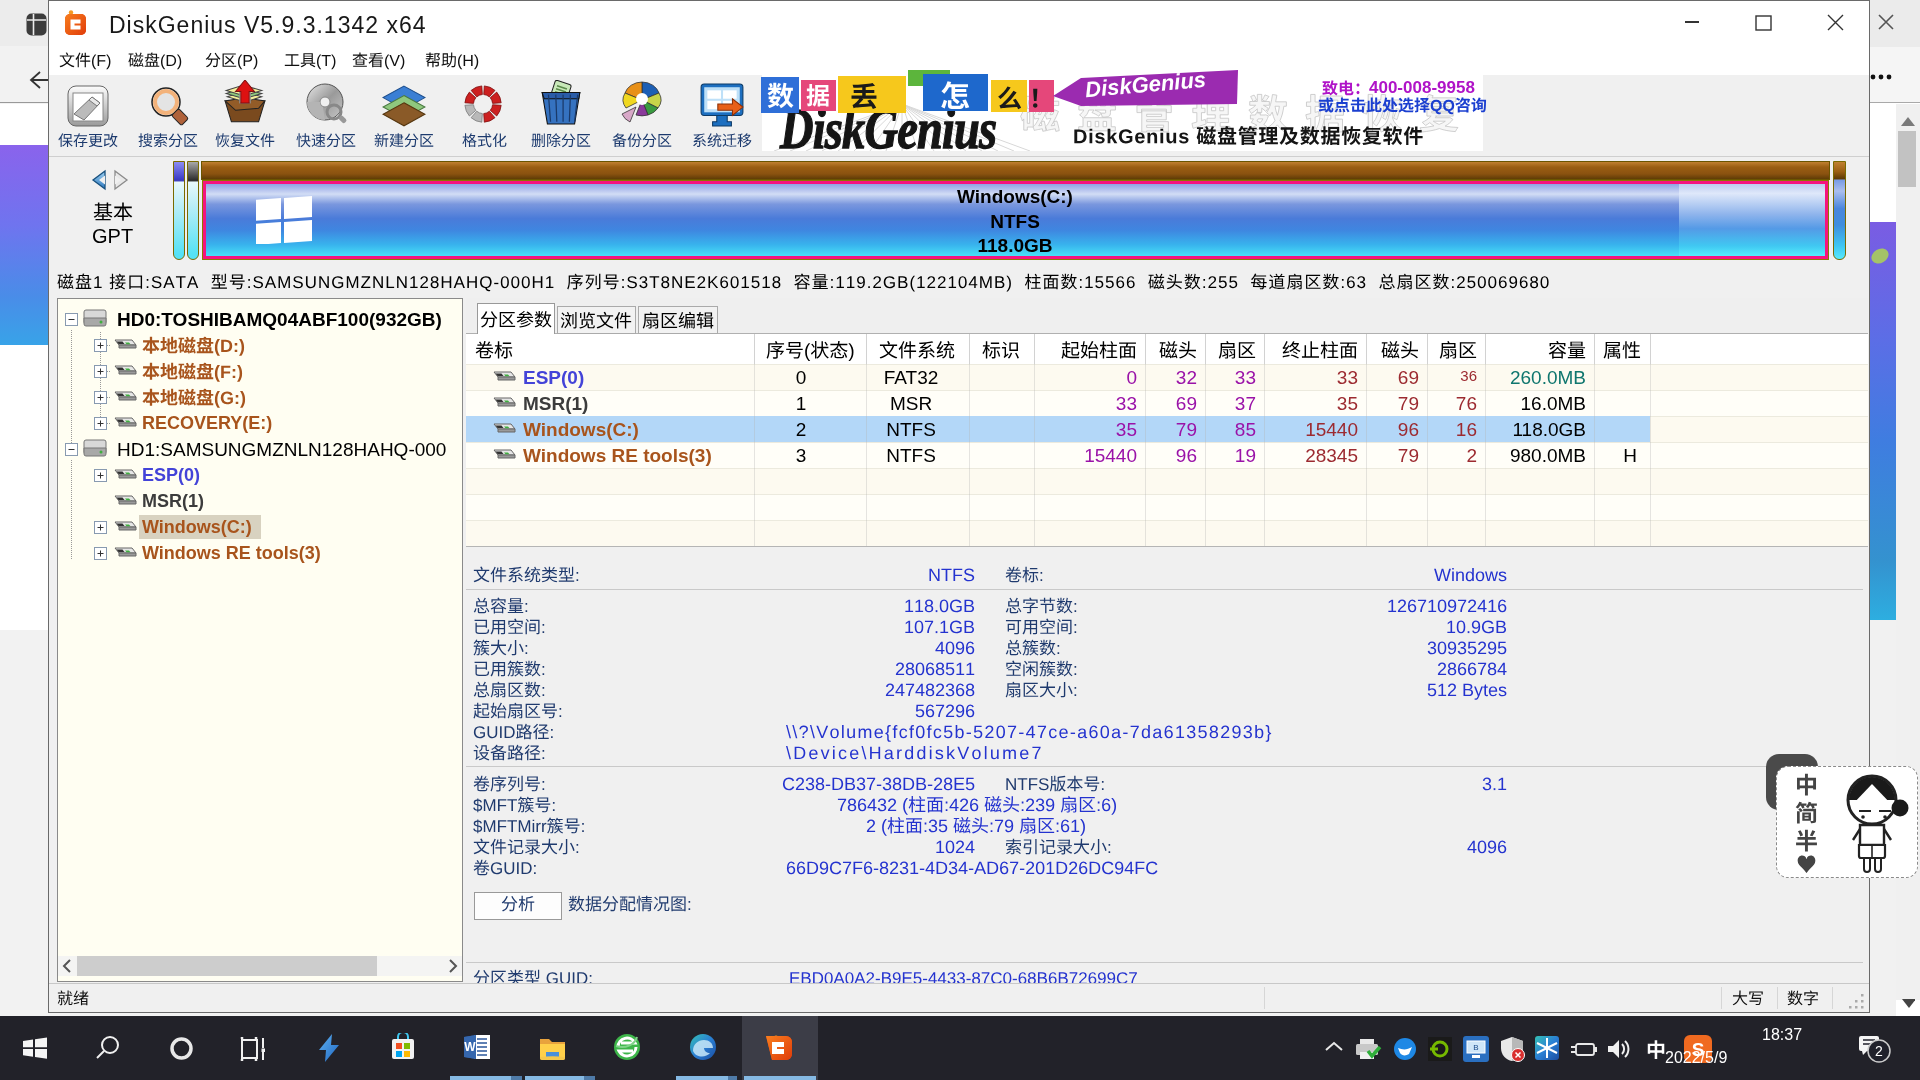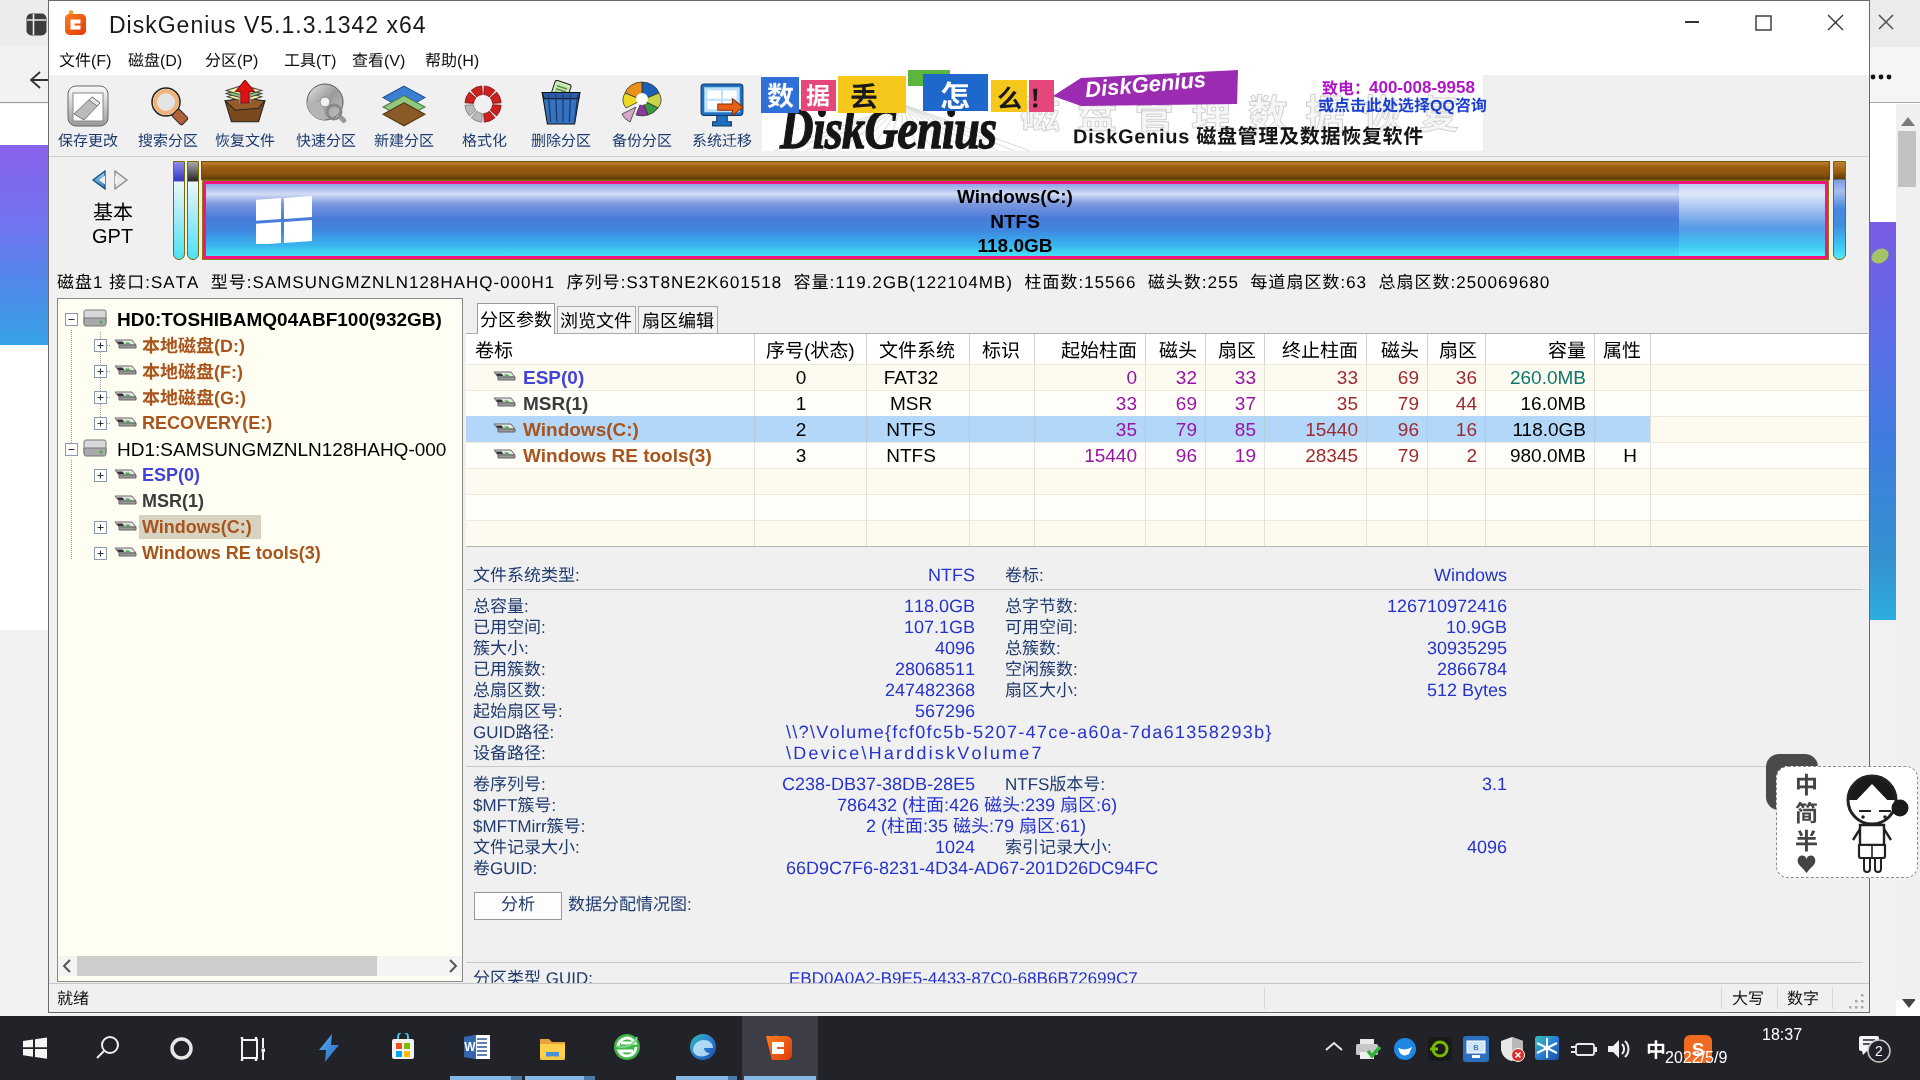--- a/index.html
+++ b/index.html
@@ -44,21 +44,21 @@
 <rect x="1" y="5" width="21" height="21" rx="5" fill="#e8490f"></rect>
 <rect x="1" y="5" width="21" height="21" rx="5" fill="url(#dgg)"></rect>
 <path d="M6.5 10.5h10v4h-6v2h6v4h-10z" fill="#fff"></path>
 <defs>
       <linearGradient id="dgg" x1="0" y1="0" x2="1" y2="1">
         <stop offset="0" stop-color="#f87e1e"></stop>
         <stop offset="1" stop-color="#e03c0a"></stop>
       </linearGradient>
     </defs>
   </svg>
-<div class="a" style="left:109px;top:12px;font-weight:normal;font-size:23px;font-family:Liberation Sans,sans-serif;color:#181818;white-space:pre;line-height:1.15;letter-spacing:1px">DiskGenius V5.1.3.1342 x64</div>
+<div class="a" style="left:109px;top:12px;font-weight:normal;font-size:23px;font-family:Liberation Sans,sans-serif;color:#181818;white-space:pre;line-height:1.15;letter-spacing:1px">DiskGenius V5.9.3.1342 x64</div>
 <div class="a" style="left:1685px;top:21px;width:14px;height:2px;background:#333"></div>
 <svg class="a" style="left:1755px;top:14px;" width="18" height="18">
     <rect x="1" y="2" width="15" height="14" fill="none" stroke="#333" stroke-width="1.4"></rect>
   </svg>
 <svg class="a" style="left:1826px;top:13px;" width="19" height="19">
     <path d="M2 2l15 15M17 2L2 17" stroke="#333" stroke-width="1.4"></path>
   </svg>
 <svg class="t" style="left:59.0px;top:49.0px;" width="54" height="22" fill="#111">
     <g transform="translate(0 17.0) scale(0.016 -0.016)">
       <use href="#nr6587" x="0"></use>
@@ -885,37 +885,37 @@
     <path d="M13 5.5h4l1.5 1.8h-4z" fill="#3fae3f"></path>
   </svg>
 <div class="a" style="left:523px;top:367px;font-weight:bold;font-size:19px;font-family:Liberation Sans,sans-serif;color:#4343d8;white-space:pre;line-height:1.15;">ESP(0)</div>
 <div class="a" style="left:801px;top:367px;font-weight:normal;font-size:19px;font-family:Liberation Sans,sans-serif;color:#000;white-space:pre;line-height:1.15;transform:translateX(-50%)">0</div>
 <div class="a" style="left:911px;top:367px;font-weight:normal;font-size:19px;font-family:Liberation Sans,sans-serif;color:#000;white-space:pre;line-height:1.15;transform:translateX(-50%)">FAT32</div>
 <div class="a" style="left:1137px;top:367px;font-weight:normal;font-size:19px;font-family:Liberation Sans,sans-serif;color:#9a12a8;white-space:pre;line-height:1.15;transform:translateX(-100%)">0</div>
 <div class="a" style="left:1197px;top:367px;font-weight:normal;font-size:19px;font-family:Liberation Sans,sans-serif;color:#9a12a8;white-space:pre;line-height:1.15;transform:translateX(-100%)">32</div>
 <div class="a" style="left:1256px;top:367px;font-weight:normal;font-size:19px;font-family:Liberation Sans,sans-serif;color:#9a12a8;white-space:pre;line-height:1.15;transform:translateX(-100%)">33</div>
 <div class="a" style="left:1358px;top:367px;font-weight:normal;font-size:19px;font-family:Liberation Sans,sans-serif;color:#9c2a30;white-space:pre;line-height:1.15;transform:translateX(-100%)">33</div>
 <div class="a" style="left:1419px;top:367px;font-weight:normal;font-size:19px;font-family:Liberation Sans,sans-serif;color:#9c2a30;white-space:pre;line-height:1.15;transform:translateX(-100%)">69</div>
-<div class="a" style="left:1477px;top:367px;font-weight:normal;font-size:19px;font-family:Liberation Sans,sans-serif;color:#9c2a30;white-space:pre;line-height:1.15;transform:translateX(-100%)">36</div>
+<div class="a" style="left:1477px;top:367px;font-weight:normal;font-size:15px;font-family:Liberation Sans,sans-serif;color:#9c2a30;white-space:pre;line-height:1.15;transform:translateX(-100%)">36</div>
 <div class="a" style="left:1586px;top:367px;font-weight:normal;font-size:19px;font-family:Liberation Sans,sans-serif;color:#0f766e;white-space:pre;line-height:1.15;transform:translateX(-100%)">260.0MB</div>
 <svg class="a" style="left:491px;top:395px;" width="27" height="15">
     <path d="M3 3h17l4 5H7z" fill="#e6e6e6" stroke="#666"></path>
 <path d="M7 8h17v3H7z" fill="#9a9a9a" stroke="#666"></path>
 <path d="M4.5 4.5h6l2 2.5h-6z" fill="#333"></path>
     <path d="M13 5.5h4l1.5 1.8h-4z" fill="#3fae3f"></path>
   </svg>
 <div class="a" style="left:523px;top:393px;font-weight:bold;font-size:19px;font-family:Liberation Sans,sans-serif;color:#3c3c3c;white-space:pre;line-height:1.15;">MSR(1)</div>
 <div class="a" style="left:801px;top:393px;font-weight:normal;font-size:19px;font-family:Liberation Sans,sans-serif;color:#000;white-space:pre;line-height:1.15;transform:translateX(-50%)">1</div>
 <div class="a" style="left:911px;top:393px;font-weight:normal;font-size:19px;font-family:Liberation Sans,sans-serif;color:#000;white-space:pre;line-height:1.15;transform:translateX(-50%)">MSR</div>
 <div class="a" style="left:1137px;top:393px;font-weight:normal;font-size:19px;font-family:Liberation Sans,sans-serif;color:#9a12a8;white-space:pre;line-height:1.15;transform:translateX(-100%)">33</div>
 <div class="a" style="left:1197px;top:393px;font-weight:normal;font-size:19px;font-family:Liberation Sans,sans-serif;color:#9a12a8;white-space:pre;line-height:1.15;transform:translateX(-100%)">69</div>
 <div class="a" style="left:1256px;top:393px;font-weight:normal;font-size:19px;font-family:Liberation Sans,sans-serif;color:#9a12a8;white-space:pre;line-height:1.15;transform:translateX(-100%)">37</div>
 <div class="a" style="left:1358px;top:393px;font-weight:normal;font-size:19px;font-family:Liberation Sans,sans-serif;color:#9c2a30;white-space:pre;line-height:1.15;transform:translateX(-100%)">35</div>
 <div class="a" style="left:1419px;top:393px;font-weight:normal;font-size:19px;font-family:Liberation Sans,sans-serif;color:#9c2a30;white-space:pre;line-height:1.15;transform:translateX(-100%)">79</div>
-<div class="a" style="left:1477px;top:393px;font-weight:normal;font-size:19px;font-family:Liberation Sans,sans-serif;color:#9c2a30;white-space:pre;line-height:1.15;transform:translateX(-100%)">44</div>
+<div class="a" style="left:1477px;top:393px;font-weight:normal;font-size:19px;font-family:Liberation Sans,sans-serif;color:#9c2a30;white-space:pre;line-height:1.15;transform:translateX(-100%)">76</div>
 <div class="a" style="left:1586px;top:393px;font-weight:normal;font-size:19px;font-family:Liberation Sans,sans-serif;color:#000;white-space:pre;line-height:1.15;transform:translateX(-100%)">16.0MB</div>
 <svg class="a" style="left:491px;top:421px;" width="27" height="15">
     <path d="M3 3h17l4 5H7z" fill="#e6e6e6" stroke="#666"></path>
 <path d="M7 8h17v3H7z" fill="#9a9a9a" stroke="#666"></path>
 <path d="M4.5 4.5h6l2 2.5h-6z" fill="#333"></path>
     <path d="M13 5.5h4l1.5 1.8h-4z" fill="#3fae3f"></path>
   </svg>
 <div class="a" style="left:523px;top:419px;font-weight:bold;font-size:19px;font-family:Liberation Sans,sans-serif;color:#a8541c;white-space:pre;line-height:1.15;">Windows(C:)</div>
 <div class="a" style="left:801px;top:419px;font-weight:normal;font-size:19px;font-family:Liberation Sans,sans-serif;color:#000;white-space:pre;line-height:1.15;transform:translateX(-50%)">2</div>
 <div class="a" style="left:911px;top:419px;font-weight:normal;font-size:19px;font-family:Liberation Sans,sans-serif;color:#000;white-space:pre;line-height:1.15;transform:translateX(-50%)">NTFS</div>

